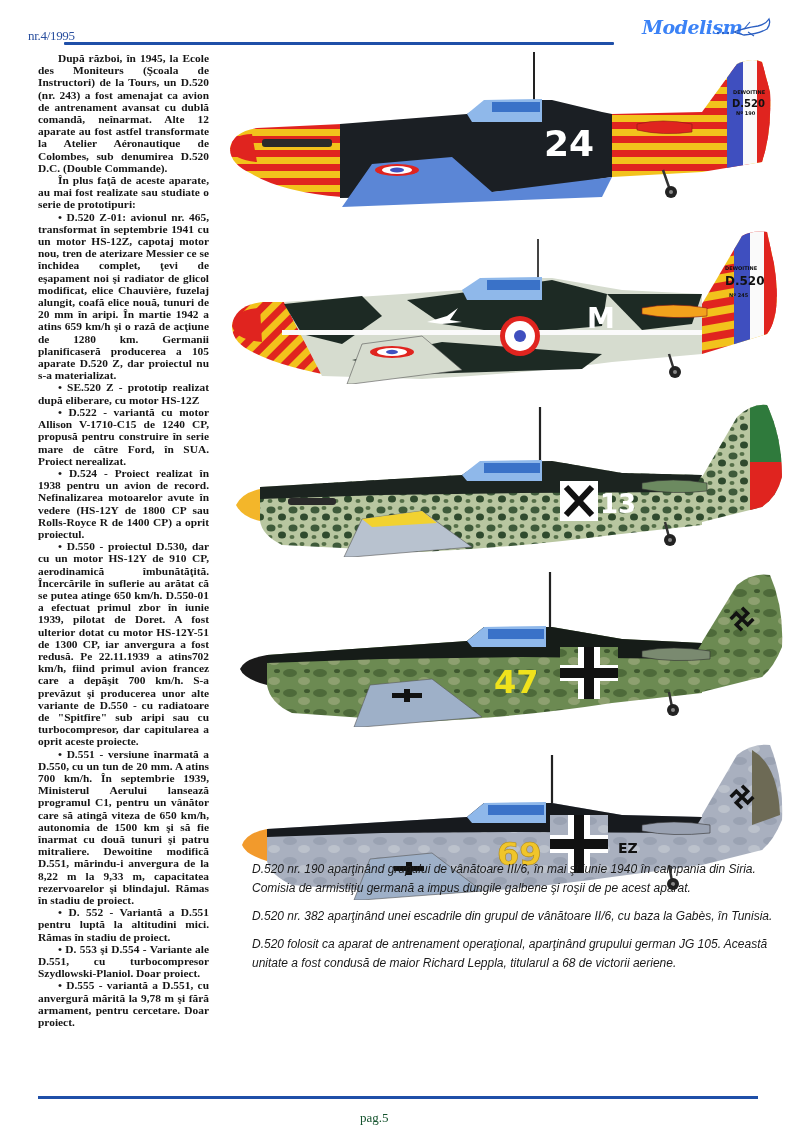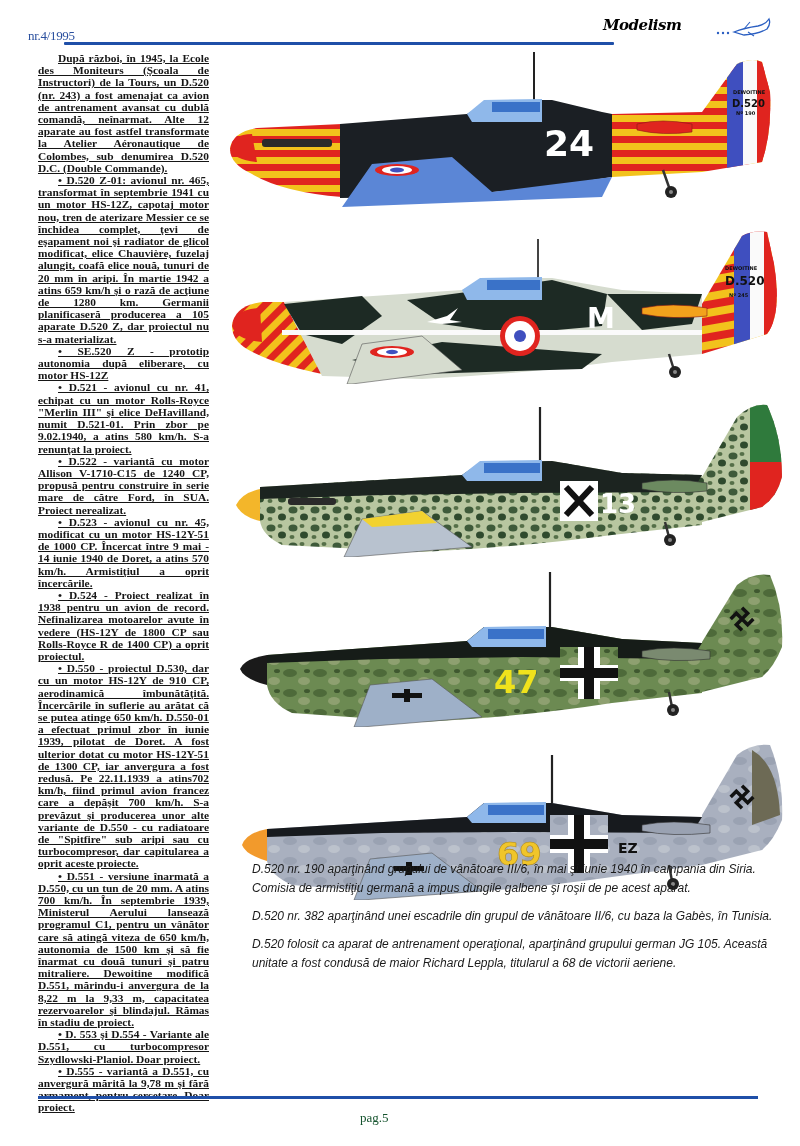--- a/index.html
+++ b/index.html
@@ -1,23 +1,23 @@
 <!DOCTYPE html>
 <html><head>
 <meta charset="utf-8">
 <style>
   html,body{margin:0;padding:0;background:#fff;}
   body{width:800px;height:1146px;position:relative;overflow:hidden;font-family:"Liberation Serif","DejaVu Serif",serif;color:#111;}
   .header{position:absolute;left:0;top:0;width:696px;height:52px;text-decoration:underline;}
   .issue{position:absolute;left:28px;top:28px;font-size:13px;color:#2a4f9e;font-family:"Liberation Serif",serif;letter-spacing:-0.3px;}
   .header-rule{position:absolute;left:64px;top:42px;width:550px;height:3px;background:#1f4fa8;border-radius:1px;}
-  .logo{position:absolute;left:603px;top:16px;font-family:"DejaVu Serif",serif;font-style:italic;font-size:15px;color:#000000;font-weight:bold;letter-spacing:-0.5px;}
+  .logo{position:absolute;left:642px;top:16px;font-family:"DejaVu Serif",serif;font-style:italic;font-size:19px;color:#3b82f6;font-weight:bold;letter-spacing:-0.5px;}
   .logo-plane{position:absolute;left:714px;top:16px;width:58px;height:24px;}
   .col-left{position:absolute;left:38px;top:52px;width:171px;font-size:11.4px;line-height:12.2px;text-align:justify;font-weight:bold;color:#161616;}
-  .col-left p{margin:0;text-indent:20px;text-decoration:underline;}
+  .col-left p{margin:0;text-indent:20px;}
   .col-left p.bullet{text-indent:20px;}
   .figures{position:absolute;left:222px;top:52px;width:570px;}
   .fig{position:absolute;left:0;width:570px;}
   .captions{position:absolute;left:252px;top:860px;width:540px;font-family:"Liberation Sans","DejaVu Sans",sans-serif;font-style:italic;font-size:12px;line-height:19px;color:#1a1a1a;}
   .captions p{margin:0 0 9px 0;}
   .footer-rule{position:absolute;left:38px;top:1096px;width:720px;height:3px;background:#1f4fa8;}
   .page-num{position:absolute;left:360px;top:1110px;font-size:13px;color:#14532d;font-family:"Liberation Serif",serif;}
 </style>
 </head>
 <body>
@@ -30,28 +30,28 @@
     <circle cx="4" cy="17" r="1.2" fill="#2b5fc2"></circle>
       <circle cx="9" cy="17" r="1.2" fill="#2b5fc2"></circle>
       <circle cx="14" cy="17" r="1.2" fill="#2b5fc2"></circle>
     <path d="M20 16 Q30 12 44 10 Q52 8 55 3 Q57 8 53 13 Q44 18 30 19 Z" fill="none" stroke="#2b5fc2" stroke-width="1.3"></path>
     <path d="M30 13 L36 6 M34 16 L40 20" stroke="#2b5fc2" stroke-width="1.1"></path>
   </svg>
 </div>
 
 <div class="col-left">
   <p>După război, în 1945, la Ecole des Moniteurs (Şcoala de Instructori) de la Tours, un D.520 (nr. 243) a fost amenajat ca avion de antrenament avansat cu dublă comandă, neînarmat. Alte 12 aparate au fost astfel transformate la Atelier Aéronautique de Colombes, sub denumirea D.520 D.C. (Double Commande).</p>
+  <p>În plus faţă de aceste aparate, au mai fost realizate sau studiate o serie de prototipuri:</p>
   <p class="bullet">• D.520 Z-01: avionul nr. 465, transformat în septembrie 1941 cu un motor HS-12Z, capotaj motor nou, tren de aterizare Messier ce se închidea complet, ţevi de eşapament noi şi radiator de glicol modificat, elice Chauvière, fuzelaj alungit, coafă elice nouă, tunuri de 20 mm în aripi. În martie 1942 a atins 659 km/h şi o rază de acţiune de 1280 km. Germanii planificaseră producerea a 105 aparate D.520 Z, dar proiectul nu s-a materializat.</p>
-  <p class="bullet">• SE.520 Z - prototip autonomia după eliberare, cu motor HS-12Z</p>
-  <p class="bullet">• D.521 - avionul cu nr. 41, echipat cu un motor Rolls-Royce "Merlin III" şi elice DeHavilland, numit D.521-01. Prin zbor pe 9.02.1940, a atins 580 km/h. S-a renunţat la proiect.</p>
+  <p class="bullet">• SE.520 Z - prototip realizat după eliberare, cu motor HS-12Z</p>
   <p class="bullet">• D.522 - variantă cu motor Allison V-1710-C15 de 1240 CP, propusă pentru construire în serie mare de către Ford, în SUA. Proiect nerealizat.</p>
-  <p class="bullet">• D.523 - avionul cu nr. 45, modificat cu un motor HS-12Y-51 de 1000 CP. Încercat între 9 mai - 14 iunie 1940 de Doret, a atins 570 km/h. Armistiţiul a oprit încercările.</p>
   <p class="bullet">• D.524 - Proiect realizat în 1938 pentru un avion de record. Nefinalizarea motoarelor avute în vedere (HS-12Y de 1800 CP sau Rolls-Royce R de 1400 CP) a oprit proiectul.</p>
   <p class="bullet">• D.550 - proiectul D.530, dar cu un motor HS-12Y de 910 CP, aerodinamică îmbunătăţită. Încercările în suflerie au arătat că se putea atinge 650 km/h. D.550-01 a efectuat primul zbor în iunie 1939, pilotat de Doret. A fost ulterior dotat cu motor HS-12Y-51 de 1300 CP, iar anvergura a fost redusă. Pe 22.11.1939 a atins702 km/h, fiind primul avion francez care a depăşit 700 km/h. S-a prevăzut şi producerea unor alte variante de D.550 - cu radiatoare de "Spitfire" sub aripi sau cu turbocompresor, dar capitularea a oprit aceste proiecte.</p>
   <p class="bullet">• D.551 - versiune înarmată a D.550, cu un tun de 20 mm. A atins 700 km/h. În septembrie 1939, Ministerul Aerului lansează programul C1, pentru un vânător care să atingă viteza de 650 km/h, autonomia de 1500 km şi să fie înarmat cu două tunuri şi patru mitraliere. Dewoitine modifică D.551, mărindu-i anvergura de la 8,22 m la 9,33 m, capacitatea rezervoarelor şi blindajul. Rămas în stadiu de proiect.</p>
+  <p class="bullet">• D. 552 - Variantă a D.551 pentru luptă la altitudini mici. Rămas în stadiu de proiect.</p>
   <p class="bullet">• D. 553 şi D.554 - Variante ale D.551, cu turbocompresor Szydlowski-Planiol. Doar proiect.</p>
   <p class="bullet">• D.555 - variantă a D.551, cu anvergură mărită la 9,78 m şi fără armament, pentru cercetare. Doar proiect.</p>
 
 </div>
 
 <div class="figures">
 
   <svg class="fig" style="top:0;height:155px;" viewBox="0 0 570 155">
     <defs>
       <pattern id="stripes1" width="14" height="14" patternUnits="userSpaceOnUse" patternTransform="rotate(0)">

